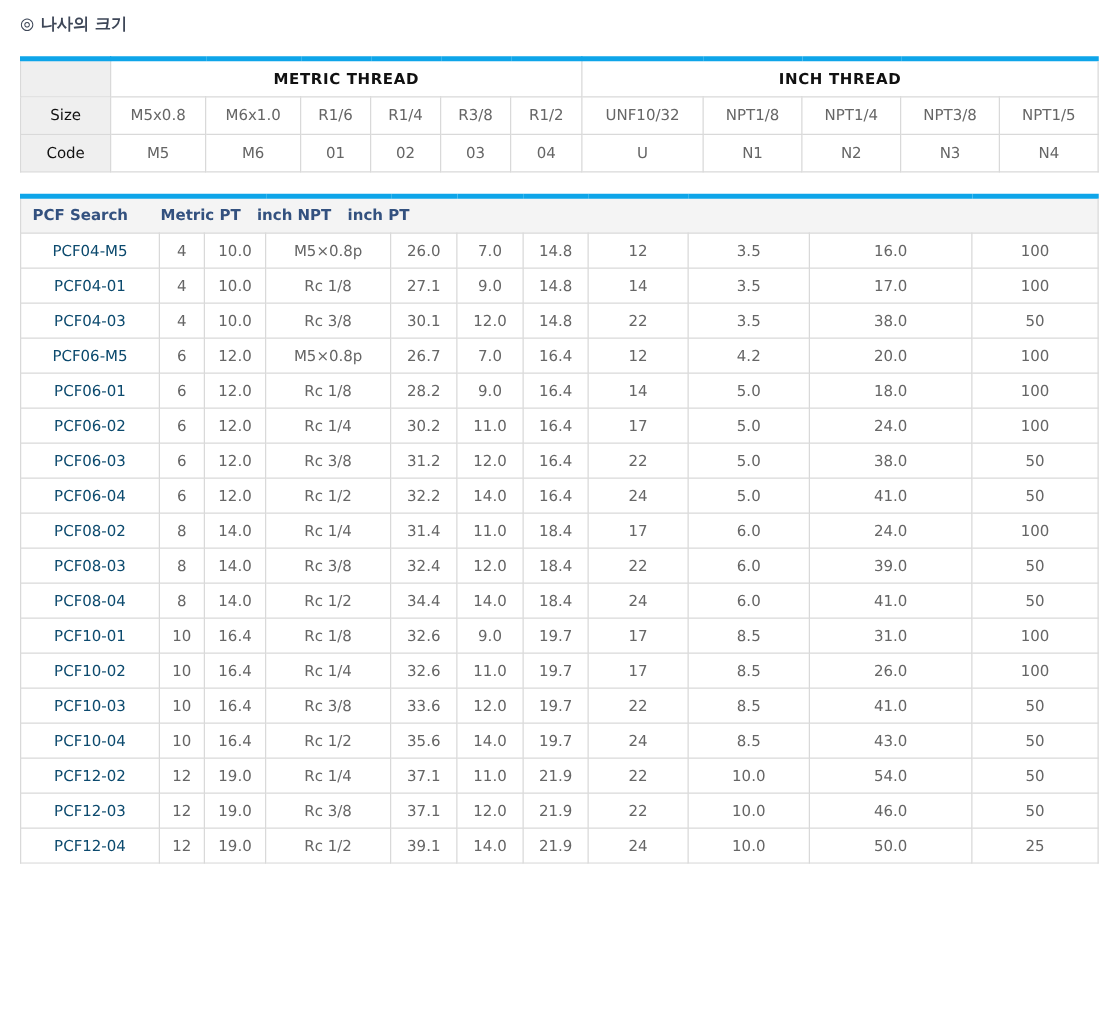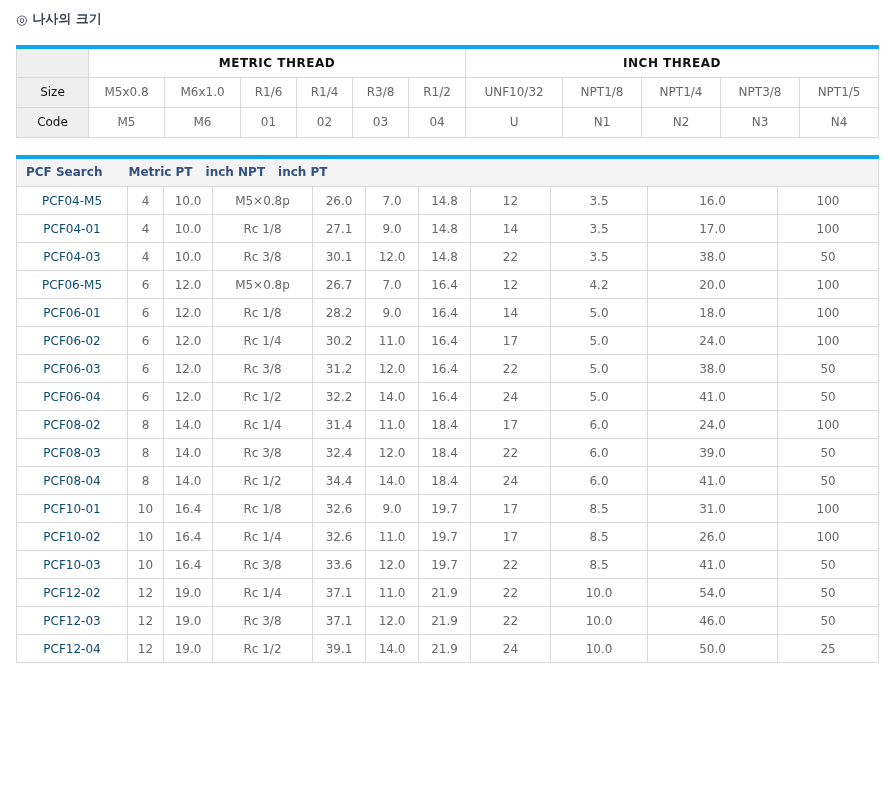--- a/index.html
+++ b/index.html
@@ -345,20 +345,33 @@
           <td class="">Rc 3/8</td>
           <td class="">33.6</td>
           <td class="">12.0</td>
           <td class="">19.7</td>
           <td class="">22</td>
           <td class="">8.5</td>
           <td class="">41.0</td>
           <td class="">50</td>
         </tr>
         <tr>
+          <td class="model-cell">PCF10-04</td>
+          <td class="">10</td>
+          <td class="">16.4</td>
+          <td class="">Rc 1/2</td>
+          <td class="">35.6</td>
+          <td class="">14.0</td>
+          <td class="">19.7</td>
+          <td class="">24</td>
+          <td class="">8.5</td>
+          <td class="">43.0</td>
+          <td class="">50</td>
+        </tr>
+        <tr>
           <td class="model-cell">PCF12-02</td>
           <td class="">12</td>
           <td class="">19.0</td>
           <td class="">Rc 1/4</td>
           <td class="">37.1</td>
           <td class="">11.0</td>
           <td class="">21.9</td>
           <td class="">22</td>
           <td class="">10.0</td>
           <td class="">54.0</td>

